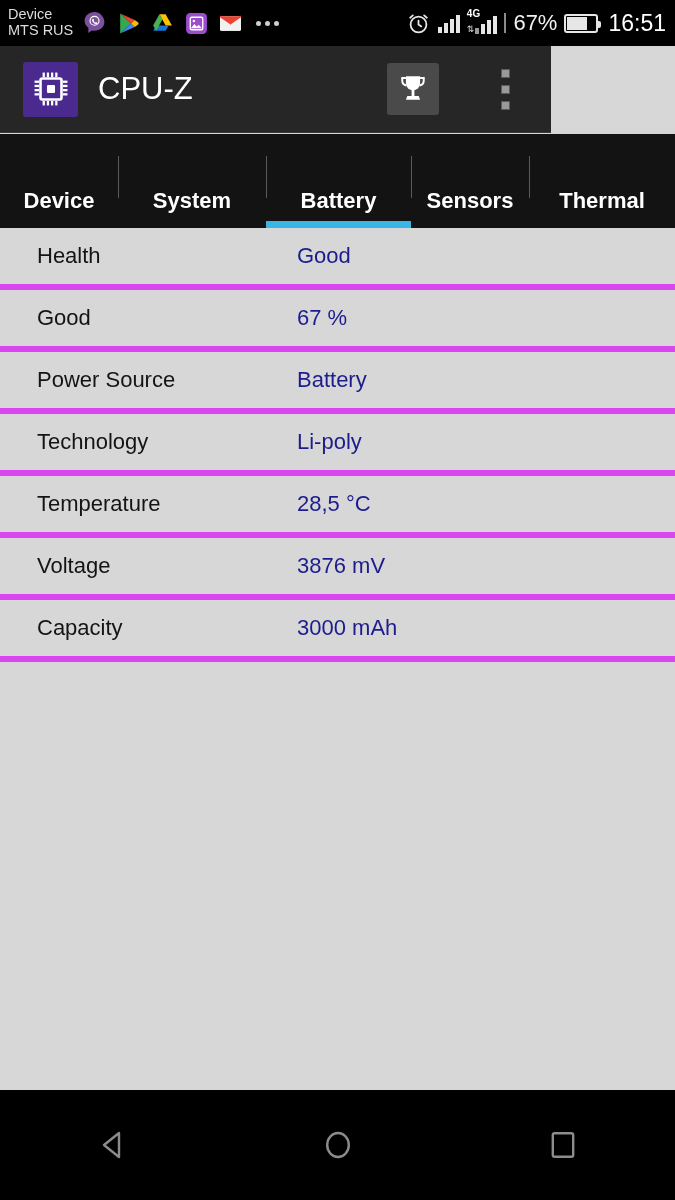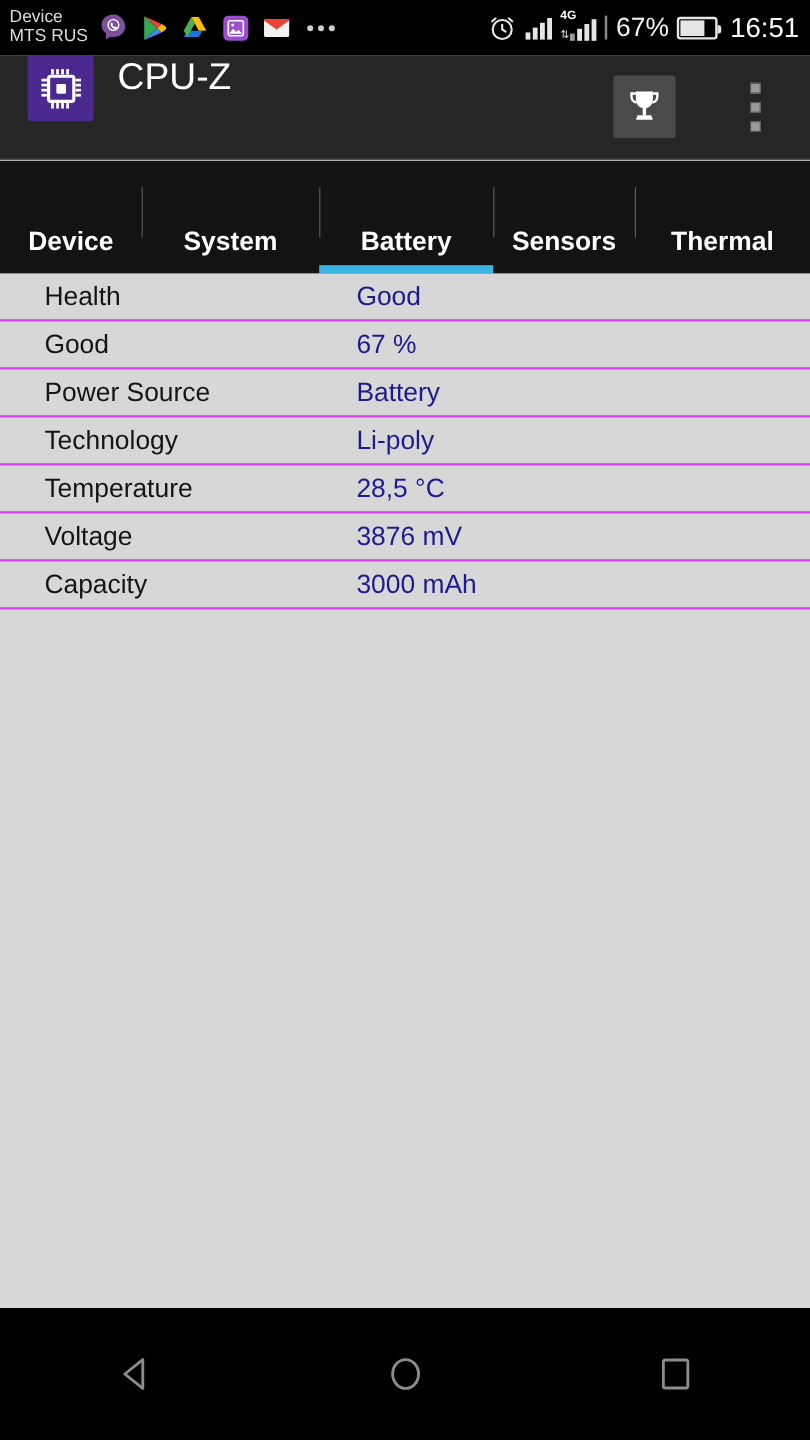--- a/index.html
+++ b/index.html
@@ -40,22 +40,22 @@
   .net .updown{ font-size:9px; color:#ddd; line-height:7px; margin-right:1px; margin-bottom:1px;}
   .sep{ width:2px; height:20px; background:#8a8a8a; display:block; }
 
   
   .batt{ width:34px; height:19px; border:2px solid #e6e6e6; border-radius:3px; position:relative; }
   .batt:after{ content:""; position:absolute; right:-5px; top:5px; width:3px; height:7px; background:#e6e6e6; border-radius:0 2px 2px 0;}
   .batt i{ position:absolute; left:1px; top:1px; bottom:1px; width:64%; background:#e6e6e6; display:block;}
 
   
   .appbar{
-    position:absolute; top:46px; left:0; width:675px; height:87px;
-    background:#262626; display:flex; 
+    position:absolute; top:46px; left:0; width:551px; height:87px;
+    background:#262626; display:flex; align-items:center;
     border-bottom:1px solid #3a3a3a;
   }
   .app-icon{
     width:55px; height:55px; margin-left:23px; background:#4a2a8e;
     border-radius:3px; display:flex; align-items:center; justify-content:center;
   }
   .app-title{ color:#fff; font-size:31px; margin-left:20px; font-weight:400; }
   .appbar-actions{ margin-left:auto; display:flex; align-items:center; }
   .trophy-btn{
     width:52px;height:52px;background:#4a4a4a;border-radius:3px;
@@ -89,22 +89,22 @@
   .t-battery{ width:145px; }
   .t-thermal{ width:146px; }
   .t-sensors{ width:118px; }
 
   
   .content{
     position:absolute; top:228px; left:0; width:675px; bottom:110px;
     background:#d7d7d7; overflow:hidden;
   }
   .row{
-    height:40px; display:flex; align-items:center;
-    border-bottom:2px solid #d946ef;
+    height:62px; display:flex; align-items:center;
+    border-bottom:6px solid #d946ef;
   }
   .row .k{ width:297px; padding-left:37px; font-size:22px; color:#141414; }
   .row .v{ font-size:22px; color:#1c1c8e; }
 
   
   .navbar{
     position:absolute; left:0; bottom:0; width:675px; height:110px;
     background:#000; display:flex; align-items:center; justify-content:space-around;
   }
   .navbtn{ width:120px; height:110px; display:flex; align-items:center; justify-content:center; }

